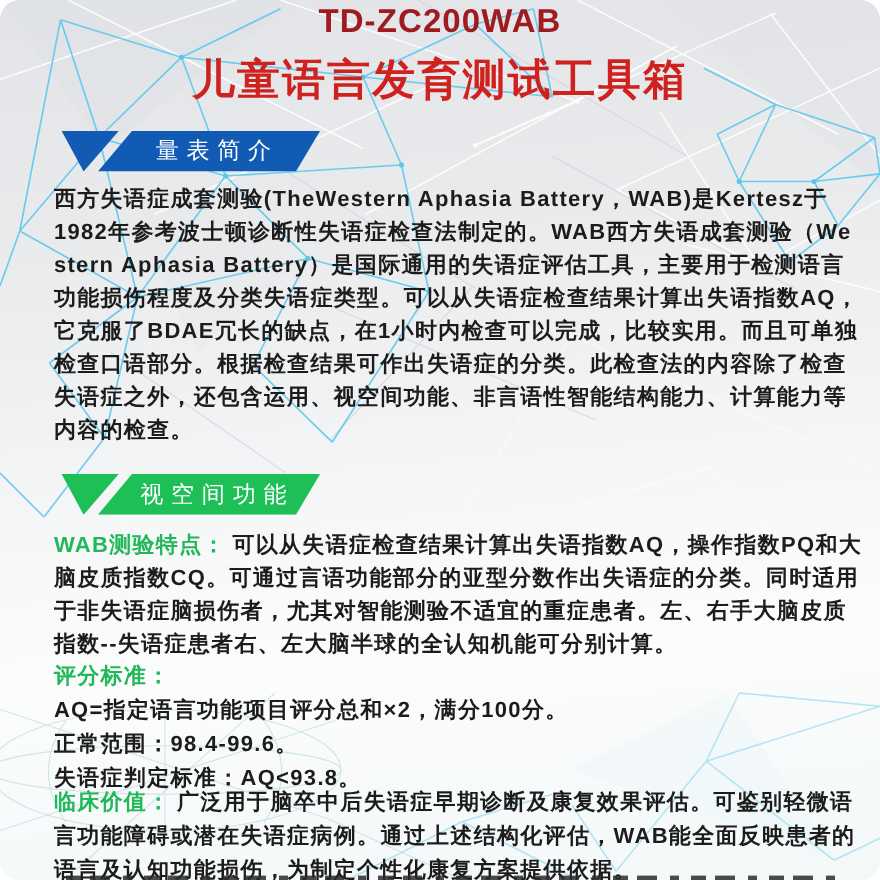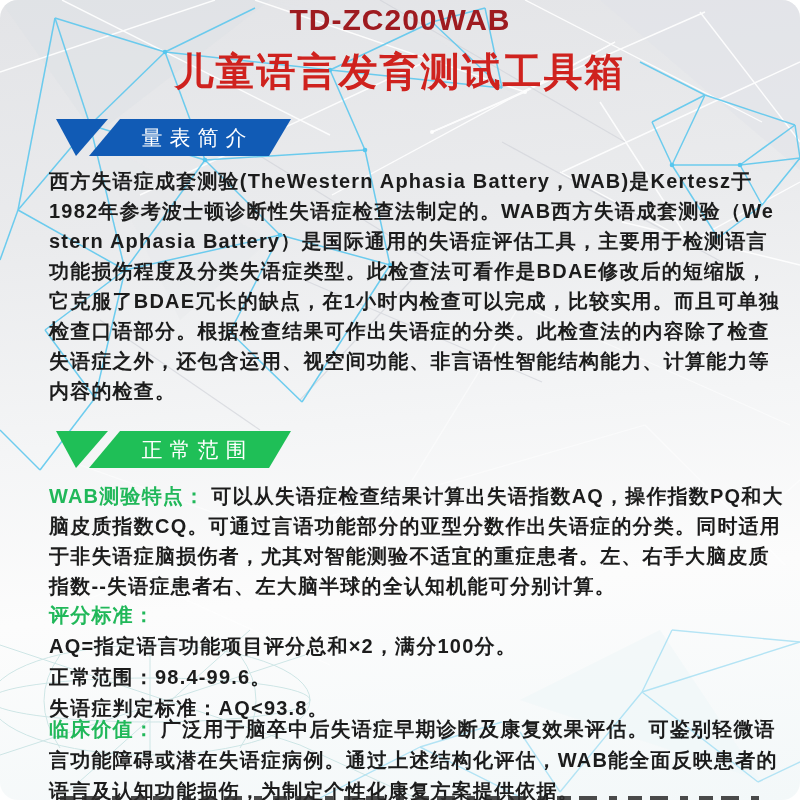--- a/index.html
+++ b/index.html
@@ -189,33 +189,33 @@
       <polygon points="0,0 52,0 20,37"></polygon>
       <polygon points="64,0 235,0 213,37 33,37"></polygon>
     </svg>
     <span class="banner-label">量表简介</span>
   </div>
 
   <div class="para" style="top:166px">
     <div class="tline">西方失语症成套测验(TheWestern Aphasia Battery，WAB)是Kertesz于</div>
     <div class="tline">1982年参考波士顿诊断性失语症检查法制定的。WAB西方失语成套测验（We</div>
     <div class="tline">stern Aphasia Battery）是国际通用的失语症评估工具，主要用于检测语言</div>
-    <div class="tline">功能损伤程度及分类失语症类型。此检查法可看作是BDAE修改后的短缩版，</div>
+    <div class="tline">功能损伤程度及分类失语症类型。可以从失语症检查结果计算出失语指数AQ，</div>
     <div class="tline">它克服了BDAE冗长的缺点，在1小时内检查可以完成，比较实用。而且可单独</div>
     <div class="tline">检查口语部分。根据检查结果可作出失语症的分类。此检查法的内容除了检查</div>
     <div class="tline">失语症之外，还包含运用、视空间功能、非言语性智能结构能力、计算能力等</div>
     <div class="tline">内容的检查。</div>
   </div>
 
   <div class="banner banner-green" style="top:431px">
     <svg width="235" height="37" viewBox="0 0 235 37">
       <polygon points="0,0 52,0 20,37"></polygon>
       <polygon points="64,0 235,0 213,37 33,37"></polygon>
     </svg>
-    <span class="banner-label">正常范围</span>
+    <span class="banner-label">视空间功能</span>
   </div>
 
   <div class="para" style="top:481px">
     <div class="tline"><span class="green lbl">WAB测验特点：</span><span>可以从失语症检查结果计算出失语指数AQ，操作指数PQ和大</span></div>
     <div class="tline">脑皮质指数CQ。可通过言语功能部分的亚型分数作出失语症的分类。同时适用</div>
     <div class="tline">于非失语症脑损伤者，尤其对智能测验不适宜的重症患者。左、右手大脑皮质</div>
     <div class="tline">指数--失语症患者右、左大脑半球的全认知机能可分别计算。</div>
   </div>
 
   <div class="para lh31" style="top:600px">

